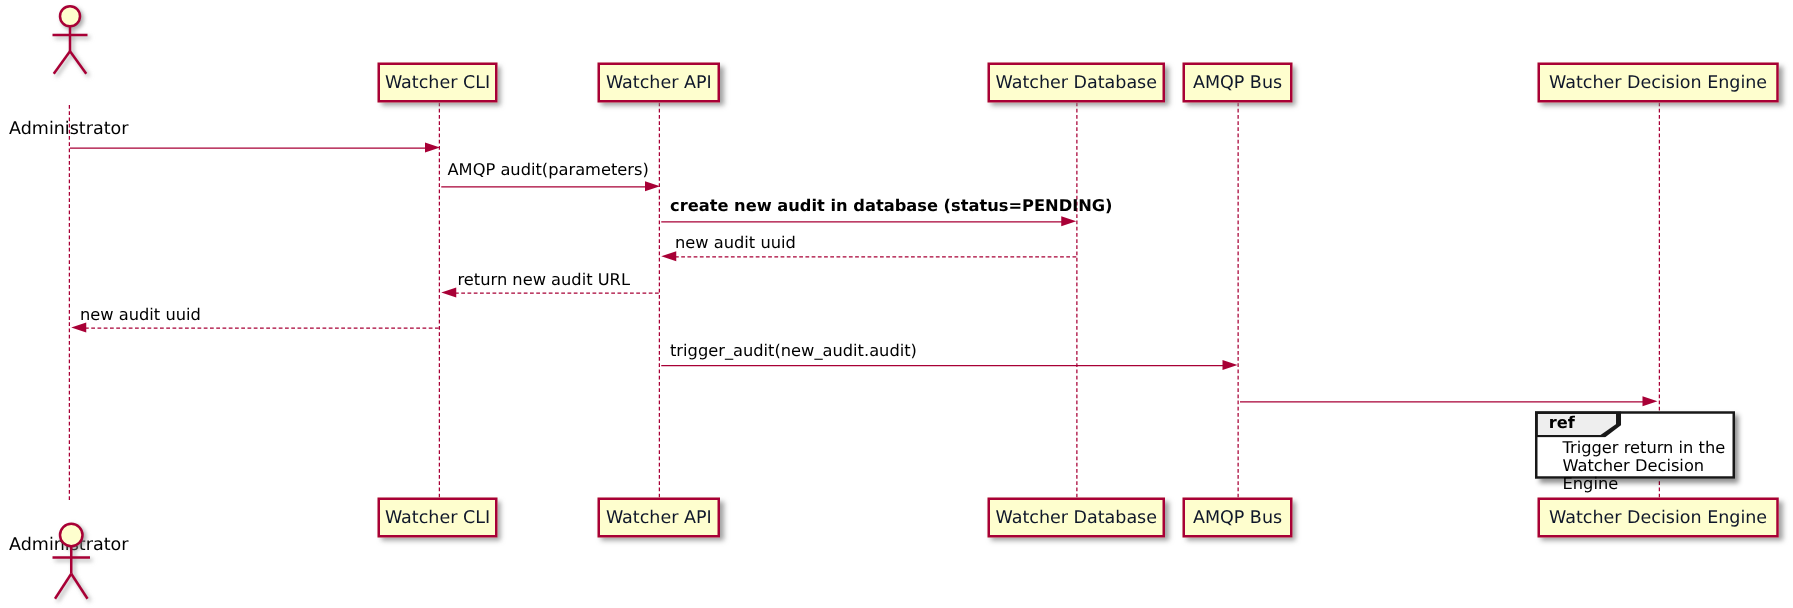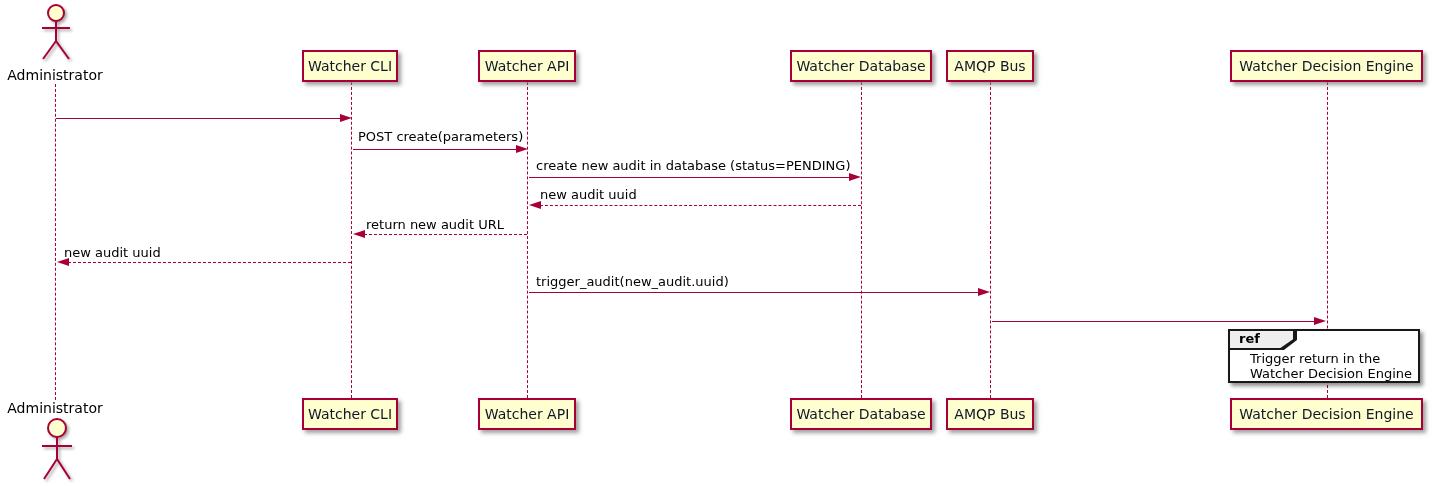--- a/index.html
+++ b/index.html
@@ -18,34 +18,34 @@
   .pbox{
     position:absolute;height:32px;box-sizing:border-box;
     background:#FEFECE;border:2px solid #A80036;
     box-shadow:3px 3px 4px rgba(130,130,130,0.75);
     display:flex;align-items:center;justify-content:center;
     font-size:14px;color:#0f172a;white-space:nowrap;
     z-index:3;
   }
   .actor-label{
     position:absolute;width:110px;text-align:center;
-    font-size:14px;color:#000;z-index:3;
+    font-size:14px;color:#000;z-index:3;margin-top:28px;
   }
   .actor-svg{position:absolute;z-index:3;filter:drop-shadow(2.5px 2.5px 1.5px rgba(120,120,120,0.65));}
   .msg-label{
     position:absolute;font-size:13px;color:#000;white-space:nowrap;z-index:2;
   }
   .msg-line{position:absolute;height:0;z-index:2;}
   .msg-line.solid{border-top:1.5px solid #A80036;}
   .msg-line.dashed{border-top:1px dashed #A80036;}
   .arrow{position:absolute;width:0;height:0;z-index:2;}
   .arrow.right{border-top:4.5px solid transparent;border-bottom:4.5px solid transparent;border-left:12px solid #A80036;}
   .arrow.left{border-top:4.5px solid transparent;border-bottom:4.5px solid transparent;border-right:12px solid #A80036;}
   .refbox{
-    position:absolute;left:1228px;top:329px;width:192px;height:54px;box-sizing:border-box;
+    position:absolute;left:1228px;top:329px;width:160px;height:54px;box-sizing:border-box;
     background:#ffffff;border:2px solid #181818;
     box-shadow:3px 3px 4px rgba(0,0,0,0.45);
     z-index:4;
   }
   .ref-tab-border{
     position:absolute;left:-2px;top:-2px;width:69px;height:21px;
     background:#181818;
     clip-path:polygon(0 0,100% 0,100% 52%,81% 100%,0 100%);
   }
   .ref-tab{
@@ -83,41 +83,41 @@
 
   <div class="pbox" style="left:302px;top:50px;width:96px;">Watcher CLI</div>
   <div class="pbox" style="left:478px;top:50px;width:98px;">Watcher API</div>
   <div class="pbox" style="left:790px;top:50px;width:142px;">Watcher Database</div>
   <div class="pbox" style="left:946px;top:50px;width:88px;">AMQP Bus</div>
   <div class="pbox" style="left:1230px;top:50px;width:193px;">Watcher Decision Engine</div>
 
   <div class="msg-line solid" style="left:56px;top:118px;width:286px;"></div>
   <div class="arrow right" style="left:340px;top:113.5px;"></div>
 
-  <div class="msg-label" style="left:358px;top:129px;">POST create(parameters)</div>
+  <div class="msg-label" style="left:358px;top:129px;">AMQP audit(parameters)</div>
   <div class="msg-line solid" style="left:353px;top:149px;width:165px;"></div>
   <div class="arrow right" style="left:516px;top:144.5px;"></div>
 
-  <div class="msg-label" style="left:536px;top:158px;">create new audit in database (status=PENDING)</div>
+  <div class="msg-label" style="left:536px;top:158px;font-weight:bold;">create new audit in database (status=PENDING)</div>
   <div class="msg-line solid" style="left:529px;top:177px;width:322px;"></div>
   <div class="arrow right" style="left:849px;top:172.5px;"></div>
 
   <div class="msg-label" style="left:540px;top:187px;">new audit uuid</div>
   <div class="msg-line dashed" style="left:540px;top:205px;width:321px;"></div>
   <div class="arrow left" style="left:529px;top:200.5px;"></div>
 
   <div class="msg-label" style="left:366px;top:217px;">return new audit URL</div>
   <div class="msg-line dashed" style="left:364px;top:234px;width:163px;"></div>
   <div class="arrow left" style="left:353px;top:229.5px;"></div>
 
   <div class="msg-label" style="left:64px;top:245px;">new audit uuid</div>
   <div class="msg-line dashed" style="left:68px;top:262px;width:283px;"></div>
   <div class="arrow left" style="left:57px;top:257.5px;"></div>
 
-  <div class="msg-label" style="left:536px;top:274px;">trigger_audit(new_audit.uuid)</div>
+  <div class="msg-label" style="left:536px;top:274px;">trigger_audit(new_audit.audit)</div>
   <div class="msg-line solid" style="left:529px;top:292px;width:451px;"></div>
   <div class="arrow right" style="left:978px;top:287.5px;"></div>
 
   <div class="msg-line solid" style="left:992px;top:321px;width:324px;"></div>
   <div class="arrow right" style="left:1314px;top:316.5px;"></div>
 
   <div class="refbox">
     <div class="ref-tab-border"></div>
     <div class="ref-tab">ref</div>
     <div class="ref-body">

